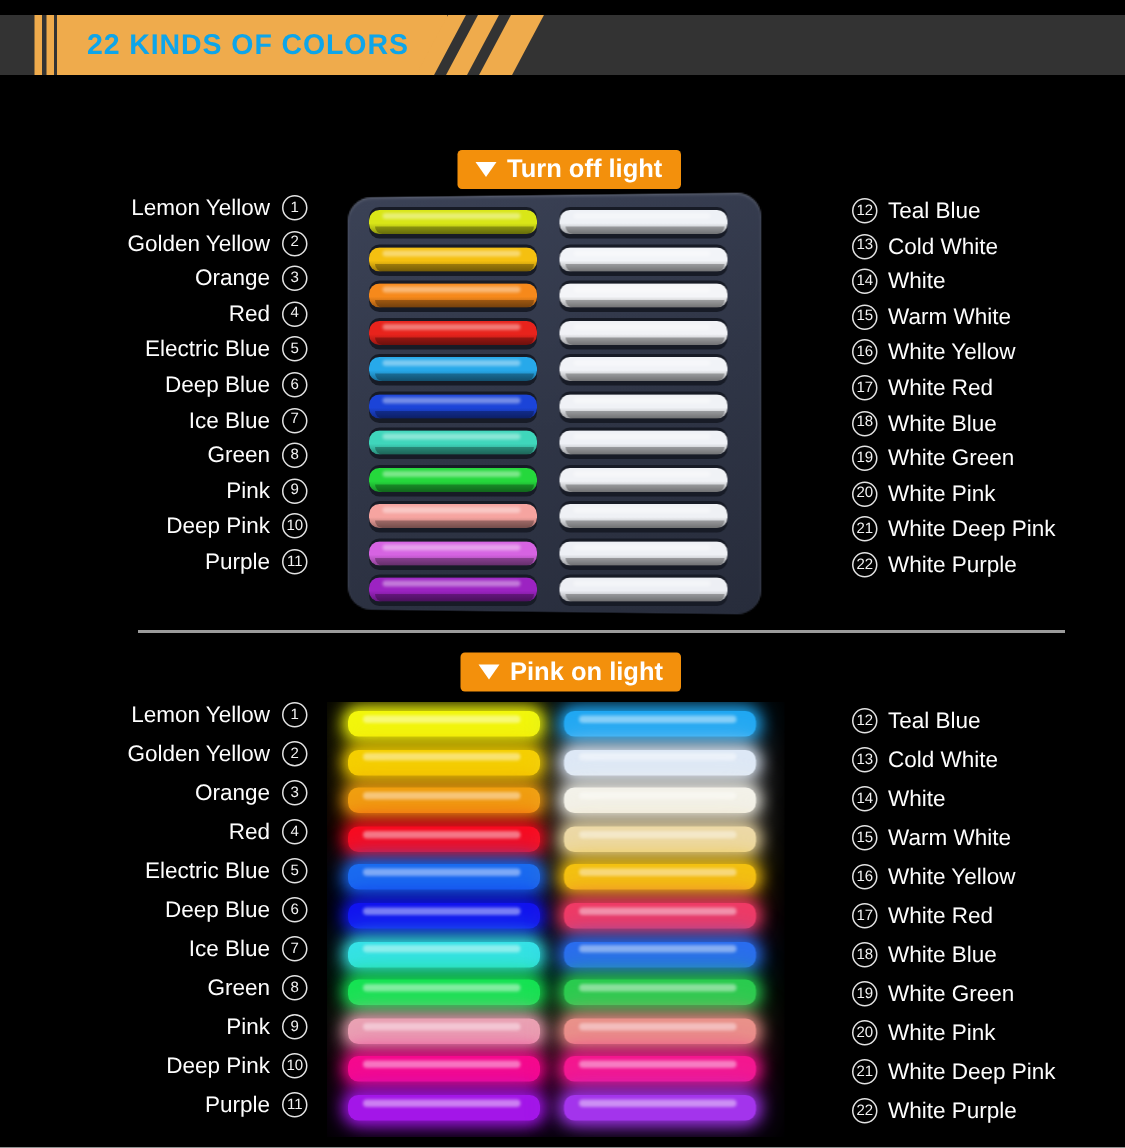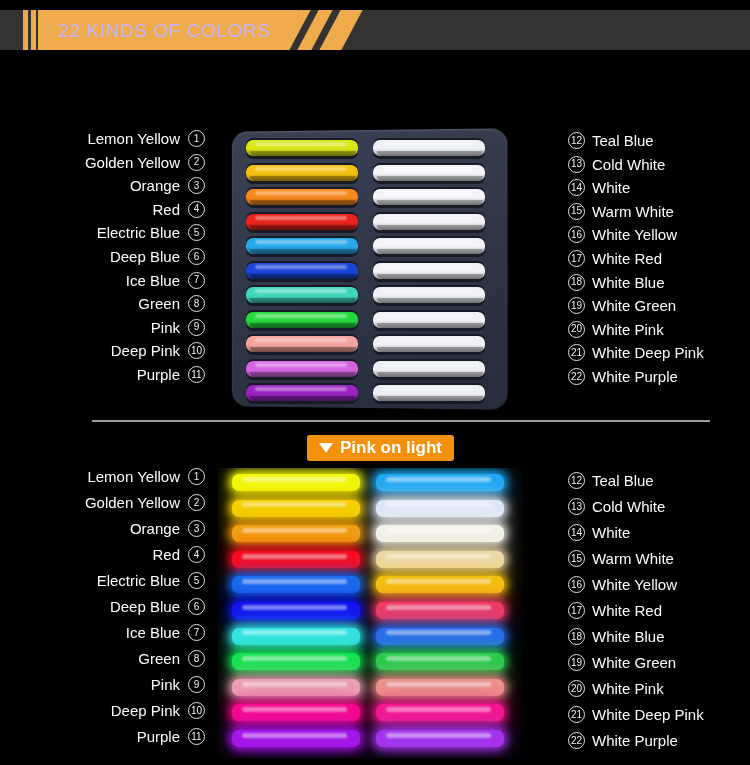--- a/index.html
+++ b/index.html
@@ -30,21 +30,21 @@
     background: #efab4c; transform: skewX(-28deg); left: 288px;
   }
   .hdr-slash {
     position: absolute; top: -6px; height: 52px; width: 8px;
     background: #333333; transform: skewX(-28deg);
   }
   .hdr-slash.s1 { left: 300px; }
   .hdr-slash.s2 { left: 322px; }
   .hdr-title {
     position: absolute; left: 58px; top: 10px;
-    font-size: 19px; font-weight: normal; color: #c4b5fd;
+    font-size: 19px; font-weight: bold; color: #0ea5e9;
     letter-spacing: 0.6px; white-space: nowrap; z-index: 5;
   }
 
   .divider {
     position: absolute; left: 92px; top: 420px; width: 618px; height: 2px;
     background: #9b9b9b;
   }
 
   
   .badge {
@@ -140,20 +140,24 @@
   <div class="header-strip">
     <div class="hdr-tick t1"></div>
     <div class="hdr-tick t2"></div>
     <div class="hdr-banner"></div>
     <div class="hdr-slant"></div>
     <div class="hdr-slash s1"></div>
     <div class="hdr-slash s2"></div>
     <div class="hdr-title">22 KINDS OF COLORS</div>
   </div>
 
+  <div class="badge off">
+    <span class="tri"></span>
+    <span>Turn off light</span>
+  </div>
 
   <div class="labels col-left-top" id="col-left-top">
       <div class="lbl-row left" style="top: 0px;">
         <span class="lbl-text">Lemon Yellow</span>
         <span class="num">1</span>
       </div>
       <div class="lbl-row left" style="top: 23.6px;">
         <span class="lbl-text">Golden Yellow</span>
         <span class="num">2</span>
       </div>

